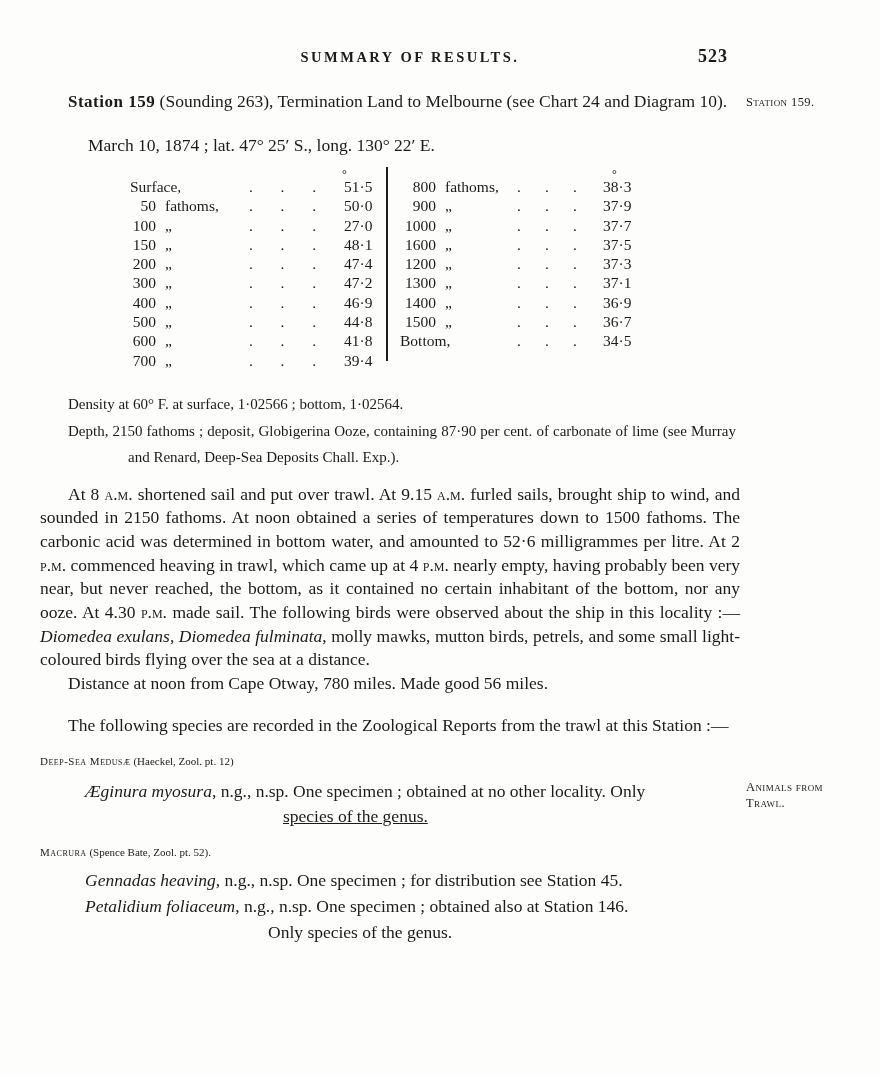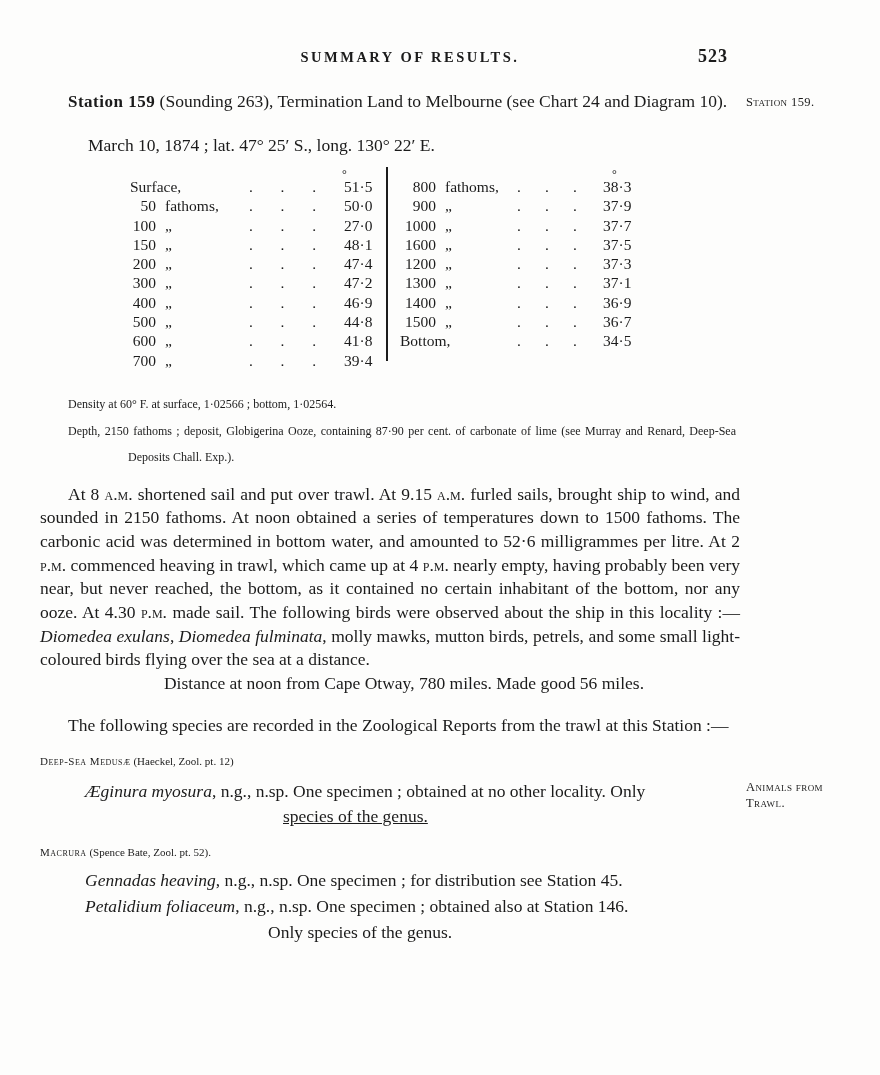--- a/index.html
+++ b/index.html
@@ -54,29 +54,29 @@
   .tc1{text-align:right;white-space:nowrap;flex:0 0 auto;}
   .ttable-left .tc1{width:26px;}
   .ttable-right .tc1{width:36px;}
   .tc1.word{text-align:right;}
   .tc2{flex:0 0 auto;padding-left:9px;}
   .ttable-left .tc2{width:66px;}
   .ttable-right .tc2{width:56px;}
   .tdots{flex:1 1 auto;display:flex;justify-content:space-around;padding:0 14px 0 4px;}
   .tval{flex:0 0 auto;width:42px;}
   .density-block{
-    margin:14px 0 0 28px;font-size:12px;line-height:26.5px;width:668px;
+    margin:14px 0 0 28px;font-size:15px;line-height:26.5px;width:668px;
   }
   .hang{padding-left:60px;text-indent:-60px;text-align:justify;}
   .body-para{
     margin-top:12px;font-size:17.5px;line-height:23.7px;
     text-align:justify;text-indent:28px;
   }
   .distance-para{
-    font-size:17.5px;line-height:23.7px;text-indent:28px;margin-top:0;text-align:center;
+    font-size:17.5px;line-height:23.7px;text-indent:28px;margin-top:0;
   }
   .species-intro{
     margin-top:16px;font-size:17.5px;line-height:27px;
     text-align:justify;text-indent:28px;
   }
   .species-header{
     margin-top:9px;font-size:11px;line-height:26px;
   }
   .caps{font-variant:small-caps;letter-spacing:0.5px;}
   .species-entry{

